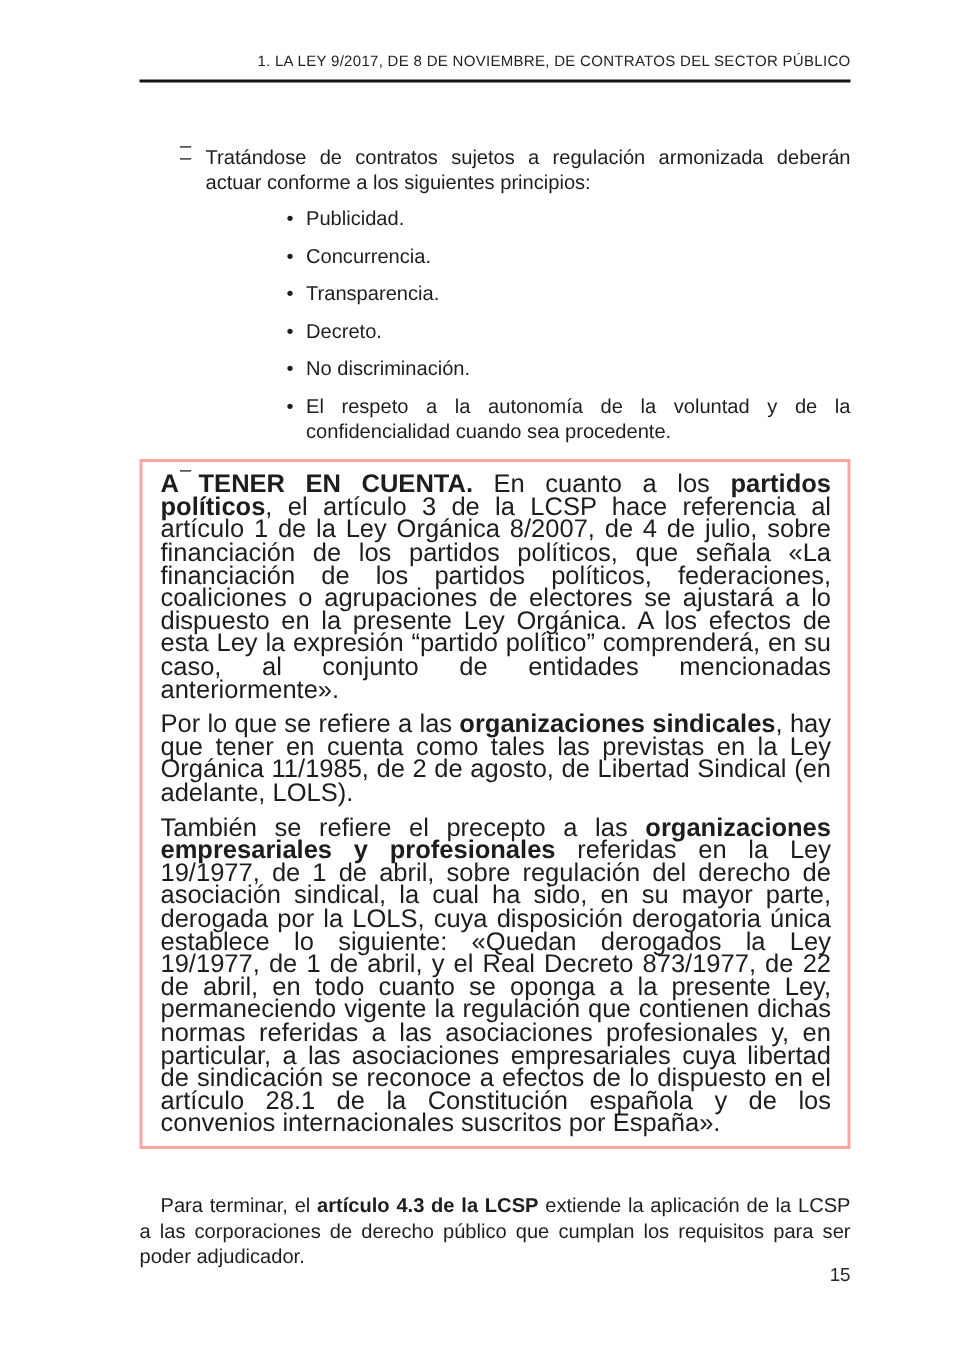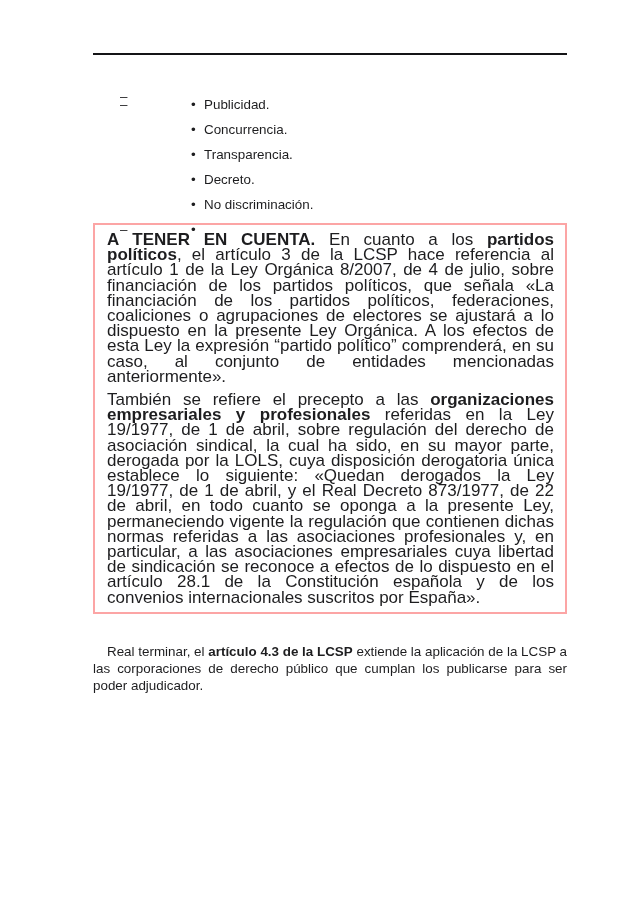--- a/index.html
+++ b/index.html
@@ -98,30 +98,32 @@
     text-align: right;
     font-size: 12.5px;
     color: #26262c;
   }
 </style>
 </head>
 <body>
 
 <div class="page">
 
+  <div class="running-header">1. LA LEY 9/2017, DE 8 DE NOVIEMBRE, DE CONTRATOS DEL SECTOR PÚBLICO</div>
   <div class="header-rule"></div>
 
   <div class="content">
 
     <div class="dash-item">
       <span class="marker">–</span>
     </div>
 
     <div class="dash-item">
       <span class="marker">–</span>
+      <span>Tratándose de contratos sujetos a regulación armonizada deberán actuar conforme a los siguientes principios:</span>
       <div class="principles">
         <div class="bullet-item">
           <span class="marker">•</span>
           <span>Publicidad.</span>
         </div>
         <div class="bullet-item">
           <span class="marker">•</span>
           <span>Concurrencia.</span>
         </div>
         <div class="bullet-item">
@@ -131,31 +133,34 @@
         <div class="bullet-item">
           <span class="marker">•</span>
           <span>Decreto.</span>
         </div>
         <div class="bullet-item">
           <span class="marker">•</span>
           <span>No discriminación.</span>
         </div>
         <div class="bullet-item">
           <span class="marker">•</span>
+          <span>El respeto a la autonomía de la voluntad y de la confidencialidad cuando sea procedente.</span>
         </div>
       </div>
     </div>
 
     <div class="dash-item">
       <span class="marker">–</span>
     </div>
 
     <div class="note-box">
       <p><b>A TENER EN CUENTA.</b><span> En cuanto a los </span><b>partidos políticos</b><span>, el artículo 3 de la LCSP hace referencia al artículo 1 de la Ley Orgánica 8/2007, de 4 de julio, sobre financiación de los partidos políticos, que señala «La financiación de los partidos políticos, federaciones, coaliciones o agrupaciones de electores se ajustará a lo dispuesto en la presente Ley Orgánica. A los efectos de esta Ley la expresión “partido político” comprenderá, en su caso, al conjunto de entidades mencionadas anteriormente».</span></p>
+      <p><span>Por lo que se refiere a las </span><b>organizaciones sindicales</b><span>, hay que tener en cuenta como tales las previstas en la Ley Orgánica 11/1985, de 2 de agosto, de Libertad Sindical (en adelante, LOLS).</span></p>
       <p><span>También se refiere el precepto a las </span><b>organizaciones empresariales y profesionales</b><span> referidas en la Ley 19/1977, de 1 de abril, sobre regulación del derecho de asociación sindical, la cual ha sido, en su mayor parte, derogada por la LOLS, cuya disposición derogatoria única establece lo siguiente: «Quedan derogados la Ley 19/1977, de 1 de abril, y el Real Decreto 873/1977, de 22 de abril, en todo cuanto se oponga a la presente Ley, permaneciendo vigente la regulación que contienen dichas normas referidas a las asociaciones profesionales y, en particular, a las asociaciones empresariales cuya libertad de sindicación se reconoce a efectos de lo dispuesto en el artículo 28.1 de la Constitución española y de los convenios internacionales suscritos por España».</span></p>
     </div>
 
-    <div class="closing"><span>Real terminar, el </span><b>artículo 4.3 de la LCSP</b><span> extiende la aplicación de la LCSP a las corporaciones de derecho público que cumplan los publicarse para ser poder adjudicador.</span></div>
+    <div class="closing"><span>Para terminar, el </span><b>artículo 4.3 de la LCSP</b><span> extiende la aplicación de la LCSP a las corporaciones de derecho público que cumplan los requisitos para ser poder adjudicador.</span></div>
 
   </div>
 
+  <div class="page-number">15</div>
 
 </div>
 
 </body></html>

